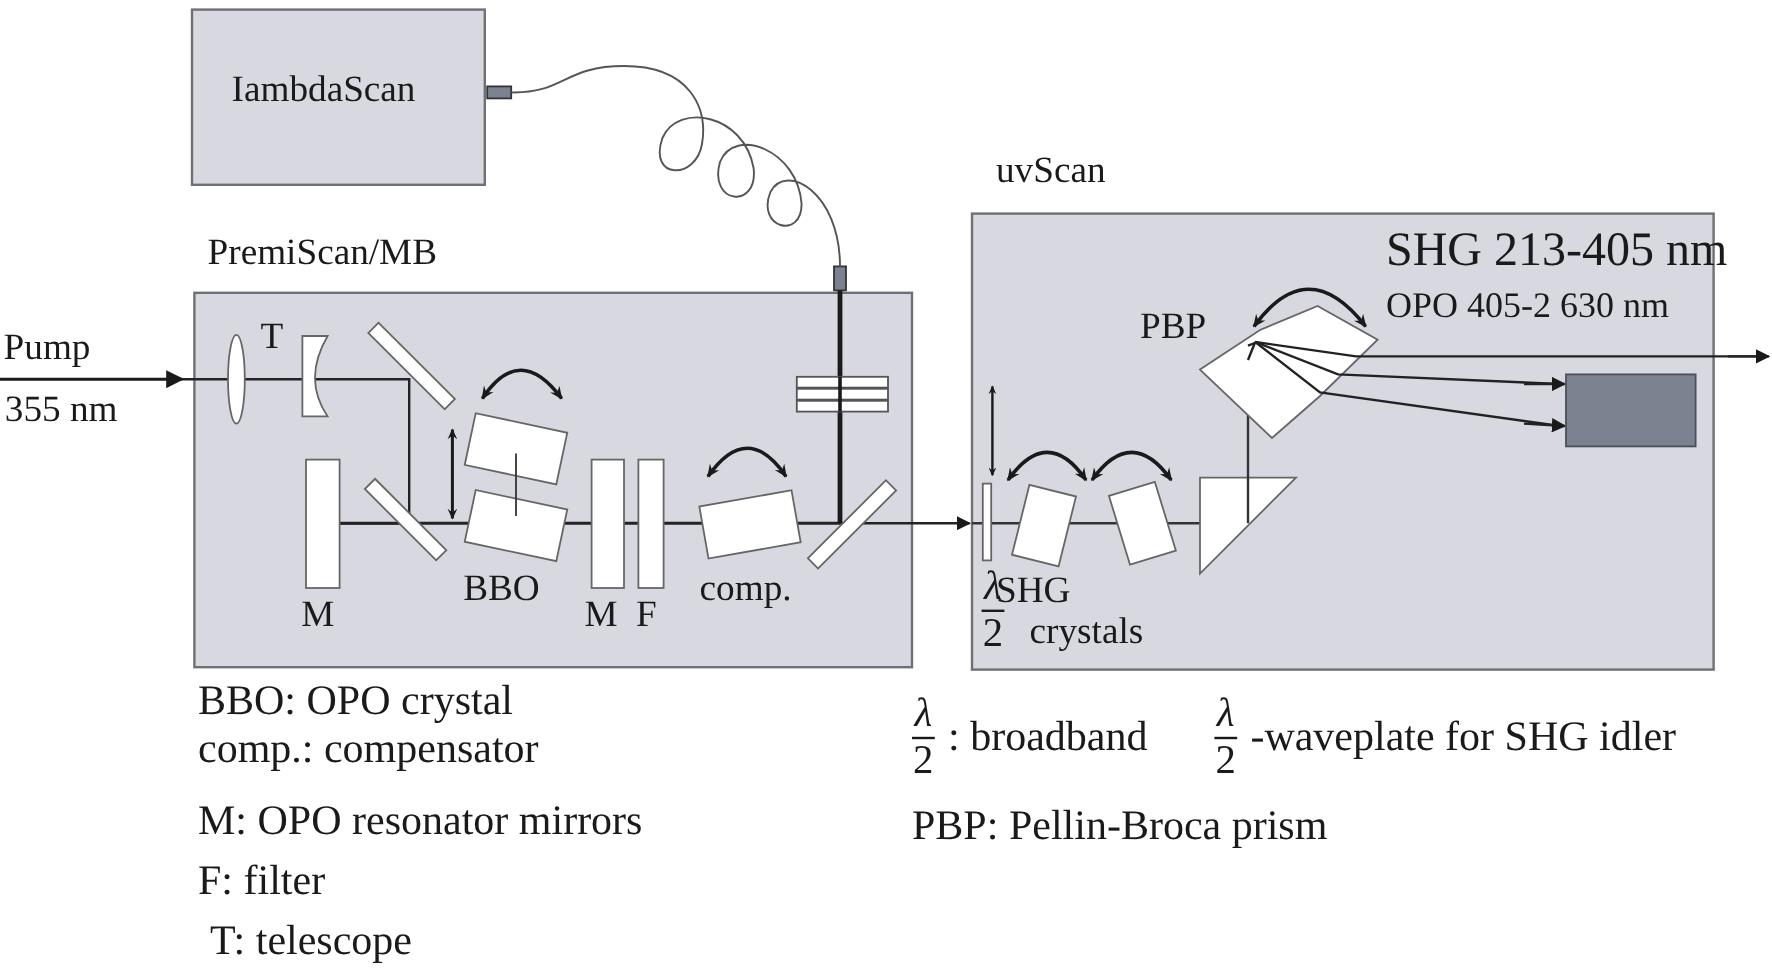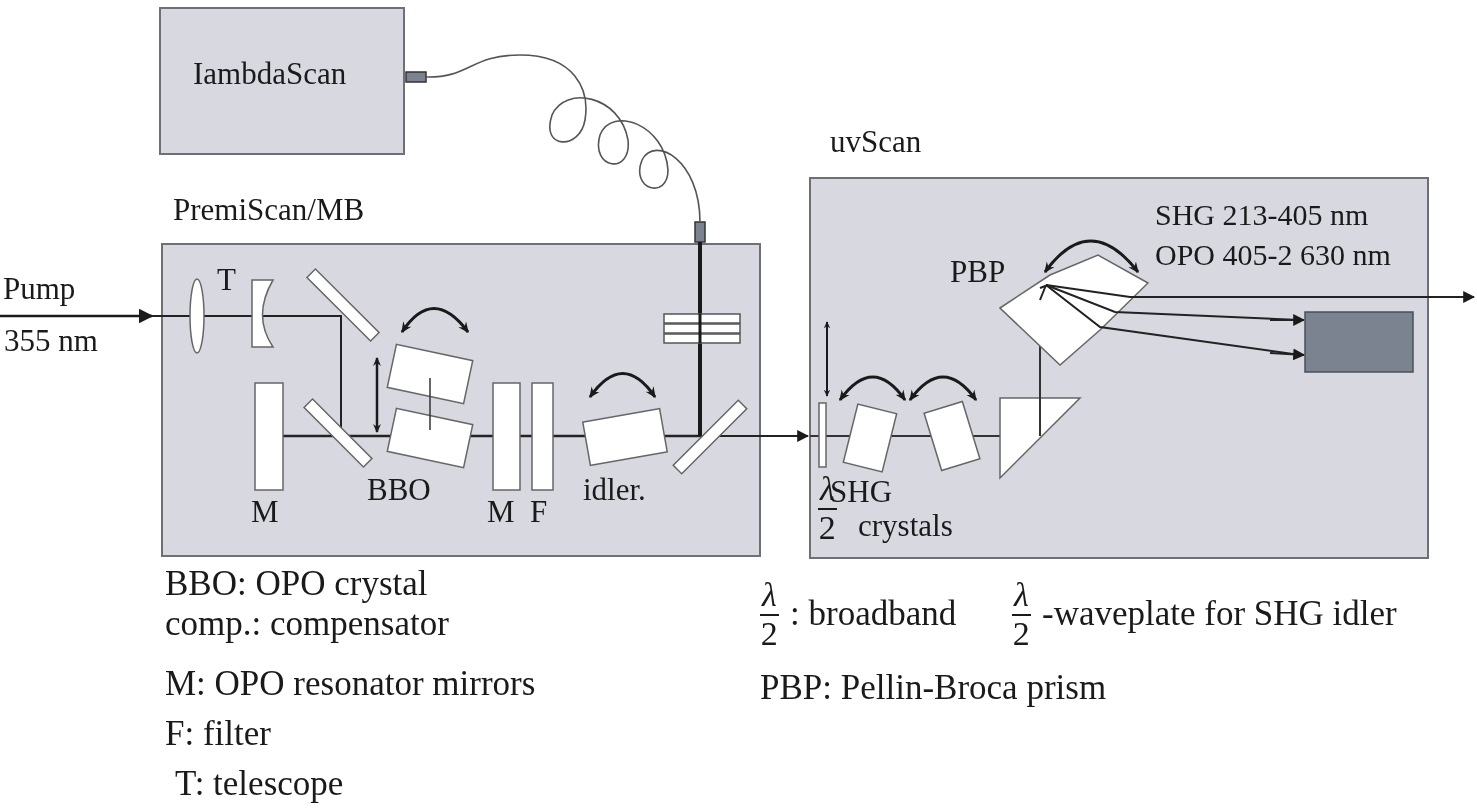--- a/index.html
+++ b/index.html
@@ -122,33 +122,33 @@
 
 <div class="lbl" style="left:193px; top:58px;">IambdaScan</div>
 <div class="lbl" style="left:173px; top:194px;">PremiScan/MB</div>
 <div class="lbl" style="left:830px; top:126px;">uvScan</div>
 
 <div class="lbl" style="left:3px; top:273px;">Pump</div>
 <div class="lbl" style="left:4px; top:325px;">355 nm</div>
 
 <div class="lbl" style="left:217px; top:264px;">T</div>
 <div class="lbl" style="left:251px; top:496px;">M</div>
-<div class="lbl" style="left:367px; top:474px;text-align:right;">BBO</div>
+<div class="lbl" style="left:386px; top:474px;text-align:right;">BBO</div>
 <div class="lbl" style="left:487px; top:496px;">M</div>
 <div class="lbl" style="left:530px; top:496px;">F</div>
-<div class="lbl" style="left:583px; top:474px;">idler.</div>
+<div class="lbl" style="left:583px; top:474px;">comp.</div>
 
 <div class="frac" style="left:818px; top:472px;">
   <span class="num">λ</span>
   <span class="den">2</span>
 </div>
 <div class="lbl" style="left:830px; top:476px;">SHG</div>
 <div class="lbl" style="left:858px; top:510px;">crystals</div>
 <div class="lbl" style="left:950px; top:256px;">PBP</div>
-<div class="lbl" style="left:1155px; top:200px; font-size:30px;">SHG 213-405 nm</div>
+<div class="lbl" style="left:1155px; top:188px; font-size:40px;">SHG 213-405 nm</div>
 <div class="lbl" style="left:1155px; top:240px; font-size:30px;">OPO 405-2 630 nm</div>
 
 <div class="leg" style="left:165px; top:566px;">BBO: OPO crystal</div>
 <div class="leg" style="left:165px; top:606px;">comp.: compensator</div>
 <div class="leg" style="left:165px; top:666px;">M: OPO resonator mirrors</div>
 <div class="leg" style="left:165px; top:716px;font-family:Liberation Serif, serif;">F: filter</div>
 <div class="leg" style="left:165px; top:766px;margin-left:10px;">T: telescope</div>
 
 <div>
   <div class="frac" style="left:760px; top:578px;">

